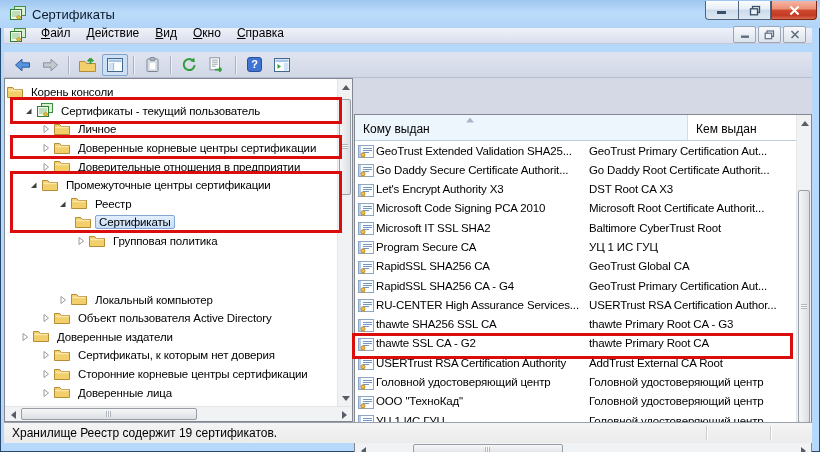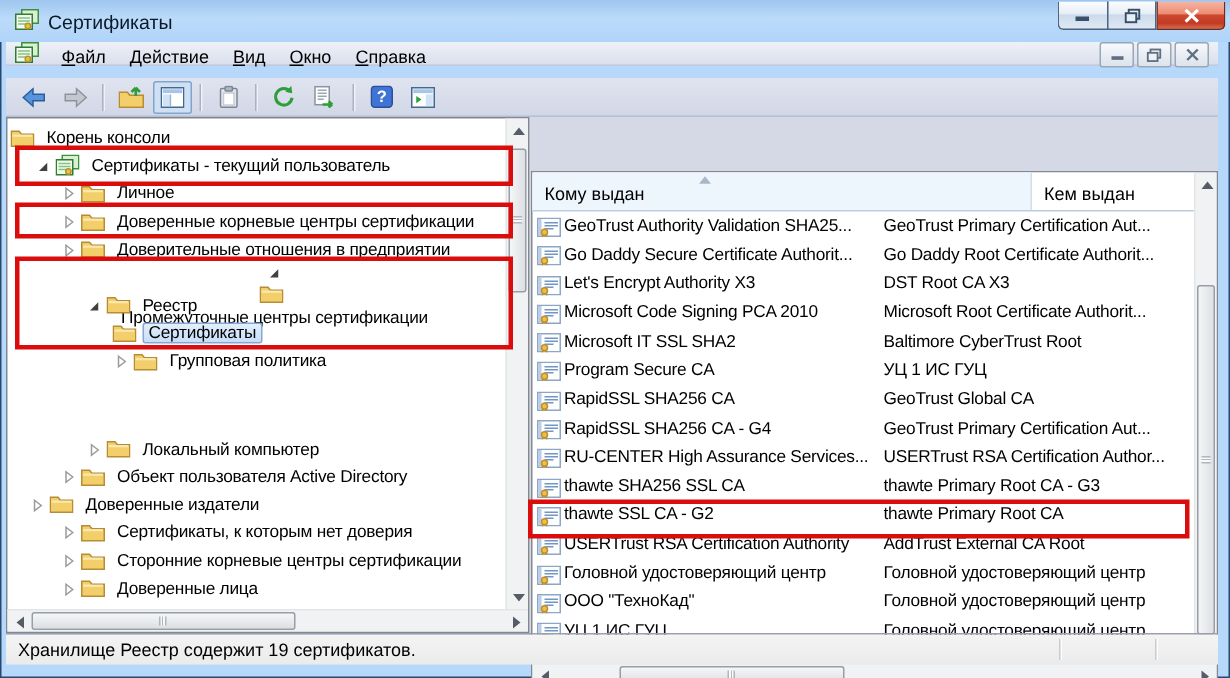--- a/index.html
+++ b/index.html
@@ -17,21 +17,21 @@
   .cap-btn { height:19px; border:1px solid #52657e; border-top:none;
              background:linear-gradient(#fbfdfe,#e7eef6 45%,#cbdaeb 50%,#dfe9f4);
              display:flex; align-items:center; justify-content:center; }
   .cap-btn.min { width:33px; border-radius:0 0 0 4px; border-right:none; }
   .cap-btn.res { width:33px; }
   .cap-btn.close { width:46px; border-radius:0 0 4px 0; border-color:#7c2516; border-left-color:#8c3a28;
              background:linear-gradient(#f5b5a5,#ec8d72 45%,#cf4930 50%,#c23a24 80%,#d86a4d); }
   
   .menubar { position:absolute; left:4px; top:28px; width:808px; height:16px;
              background:linear-gradient(#eef1f8,#dbdfed); border-bottom:1px solid #c3c9da;
-             display:flex; align-items:flex-start; }
+             display:flex; align-items:flex-end; }
   .menu-icon { margin:0 7px 0 6px; }
   .menu-item { display:inline-block; padding:3px 8px; cursor:default; }
   .menu-item::first-letter { text-decoration:underline; }
   .mdi-buttons { margin-left:auto; margin-right:6px; display:flex; gap:2px; }
   .mdi-btn { width:23px; height:17px; border:1px solid #9aa7b7; border-radius:2px;
              background:linear-gradient(#f7f9fc,#dde3ec);
              display:flex; align-items:center; justify-content:center; }
   
   .toolbar { position:absolute; left:4px; top:52px; width:808px; height:26px;
              background:linear-gradient(#e0e4f0,#d2d7e6); border-bottom:1px solid #b7bed1;
@@ -319,21 +319,21 @@
               </svg>
             </span>
             <span class="ticon">
               <svg width="16" height="13" viewBox="0 0 16 13">
                 <path d="M0.5 1.5 h5.2 l1.6 2 h8.2 v8 h-15 z" fill="#f2cf6b" stroke="#b68d35"></path>
                 <rect x="1.4" y="3.7" width="13.2" height="1.5" fill="#fbe8ad"></rect>
               </svg>
             </span>
             <span class="tlabel">Доверительные отношения в предприятии</span>
           </div>
-          <div class="tree-row" style="padding-left: 24px; flex-direction: column;">
+          <div class="tree-row" style="padding-left: 24px;">
             <span class="tw">
               <svg width="10" height="12" viewBox="0 0 10 12">
                 <path d="M7.5 3.5 V9 H2 Z" fill="#404040"></path>
               </svg>
             </span>
             <span class="ticon">
               <svg width="16" height="13" viewBox="0 0 16 13">
                 <path d="M0.5 1.5 h5.2 l1.6 2 h8.2 v8 h-15 z" fill="#f2cf6b" stroke="#b68d35"></path>
                 <rect x="1.4" y="3.7" width="13.2" height="1.5" fill="#fbe8ad"></rect>
               </svg>
@@ -544,21 +544,21 @@
           <div class="list-row">
             <span class="lr-icon">
               <svg width="16" height="13" viewBox="0 0 16 13">
                 <rect x="0.5" y="0.5" width="15" height="12" fill="#fdfefe" stroke="#8fa6c2"></rect>
                 <rect x="1" y="1" width="2" height="11" fill="#b7cde8"></rect>
                 <path d="M5 3.5 h9 M5 5.5 h9 M5 7.5 h6" stroke="#7396c4"></path>
                 <circle cx="5" cy="9.8" r="2" fill="#eec04a" stroke="#c08f2c"></circle>
                 <path d="M4.2 11.3 l-1 1.7 M5.8 11.3 l1 1.7" stroke="#c08f2c"></path>
               </svg>
             </span>
-            <span class="lr-c1">GeoTrust Authority Validation SHA25...</span>
+            <span class="lr-c1">GeoTrust Extended Validation SHA25...</span>
             <span class="lr-c2">GeoTrust Primary Certification Aut...</span>
           </div>
           <div class="list-row">
             <span class="lr-icon">
               <svg width="16" height="13" viewBox="0 0 16 13">
                 <rect x="0.5" y="0.5" width="15" height="12" fill="#fdfefe" stroke="#8fa6c2"></rect>
                 <rect x="1" y="1" width="2" height="11" fill="#b7cde8"></rect>
                 <path d="M5 3.5 h9 M5 5.5 h9 M5 7.5 h6" stroke="#7396c4"></path>
                 <circle cx="5" cy="9.8" r="2" fill="#eec04a" stroke="#c08f2c"></circle>
                 <path d="M4.2 11.3 l-1 1.7 M5.8 11.3 l1 1.7" stroke="#c08f2c"></path>

